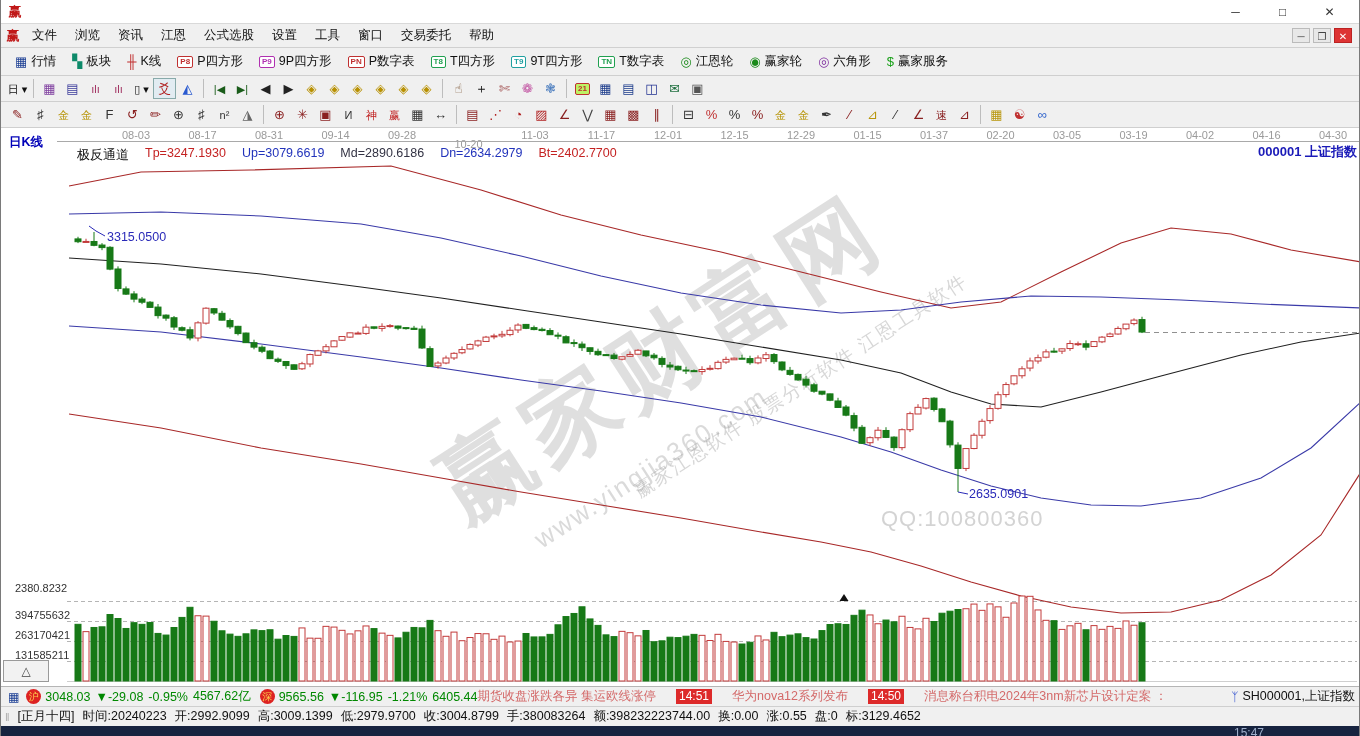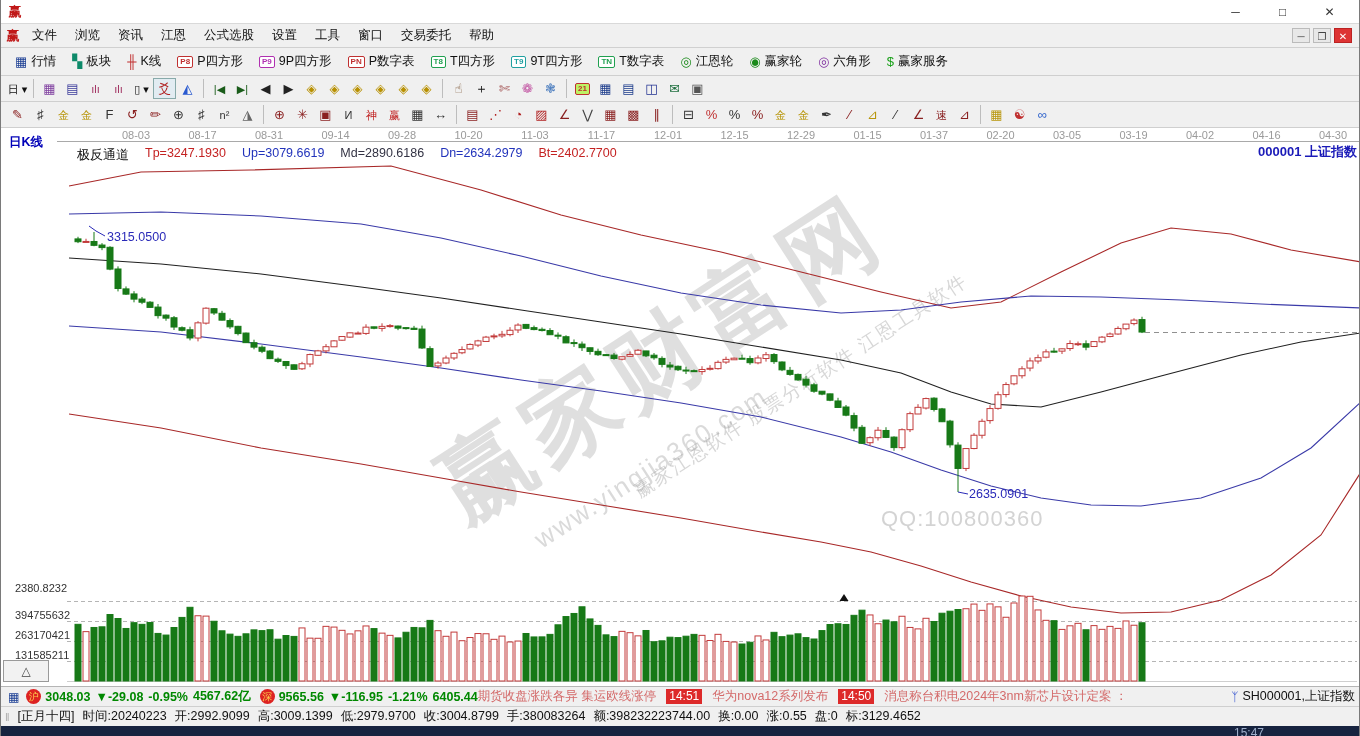--- a/index.html
+++ b/index.html
@@ -53,22 +53,22 @@
   .wm{position:absolute;pointer-events:none;white-space:nowrap;}
   .wm-big{left:660px;top:230px;transform:translate(-50%,-50%) rotate(-33deg);font-size:92px;font-weight:bold;letter-spacing:10px;color:rgba(150,150,150,.30);}
   .wm-url{left:650px;top:340px;transform:translate(-50%,-50%) rotate(-33deg);font-size:26px;color:rgba(150,150,150,.35);letter-spacing:2px;}
   .wm-soft{left:800px;top:258px;transform:translate(-50%,-50%) rotate(-33deg);font-size:19px;color:rgba(150,150,150,.38);letter-spacing:2px;}
   .wm-qq{left:880px;top:378px;font-size:22px;color:rgba(150,150,150,.42);letter-spacing:1px;}
   #chart-svg{position:absolute;left:0;top:0;}
   
   .statusbar{height:20px;background:#f0f0f0;border-top:1px solid #b5b5b5;display:flex;align-items:center;padding:0 4px;font-size:12.5px;white-space:nowrap;overflow:hidden;}
   .st-ic{font-size:12px;color:#1c3f94;margin:0 3px;}
   .mk-badge{display:inline-block;width:15px;height:15px;border-radius:50%;background:#d22;color:#ffd24d;font-size:10px;line-height:15px;text-align:center;margin:0 4px;}
-  .grn{color:#008800;margin-right:5px;font-weight:bold;}
-  .ticker{flex:1;overflow:hidden;display:flex;align-items:center;color:#d46a6a;gap:10px;}
+  .grn{color:#008800;margin-right:5px;}
+  .ticker{flex:1;overflow:hidden;display:flex;align-items:center;color:#d46a6a;gap:20px;}
   .tk-badge{background:#dd2a2a;color:#fff;padding:0 3px;font-size:12px;line-height:15px;}
   .symbol-box{margin-left:auto;display:flex;align-items:center;gap:4px;color:#111;padding-left:8px;}
   .ant{color:#2244cc;font-size:12px;}
   .infobar{height:20px;background:#f0f0f0;border-top:1px solid #cfcfcf;display:flex;align-items:center;gap:8px;font-size:12.5px;padding:0 4px;white-space:nowrap;overflow:hidden;}
   .grip{color:#aaa;font-size:11px;letter-spacing:-2px;margin-right:2px;}
   .taskbar{height:24px;background:#16233f;position:relative;overflow:hidden;}
   .tb-clock{position:absolute;left:1233px;top:0px;color:#9fb0cc;font-size:12px;line-height:14px;}
 </style>
 </head>
 <body>
@@ -248,21 +248,21 @@
       <span class="irow-ic" style="color: rgb(51, 102, 204);">∞</span>
     </div>
 
   <div class="chart-wrap">
     <div id="date-axis">
         <span class="date-lab" style="left: 135px;">08-03</span>
         <span class="date-lab" style="left: 201.5px;">08-17</span>
         <span class="date-lab" style="left: 268px;">08-31</span>
         <span class="date-lab" style="left: 334.5px;">09-14</span>
         <span class="date-lab" style="left: 401px;">09-28</span>
-        <span class="date-lab" style="left: 467.5px;">10-20</span>
+        <span class="date-lab" style="left: 467.5px; margin-top: 9px;">10-20</span>
         <span class="date-lab" style="left: 534px;">11-03</span>
         <span class="date-lab" style="left: 600.5px;">11-17</span>
         <span class="date-lab" style="left: 667px; text-align: right;">12-01</span>
         <span class="date-lab" style="left: 733.5px;">12-15</span>
         <span class="date-lab" style="left: 800px;">12-29</span>
         <span class="date-lab" style="left: 866.5px;">01-15</span>
         <span class="date-lab" style="left: 933px;">01-37</span>
         <span class="date-lab" style="left: 999.5px;">02-20</span>
         <span class="date-lab" style="left: 1066px;">03-05</span>
         <span class="date-lab" style="left: 1132.5px;">03-19</span>

